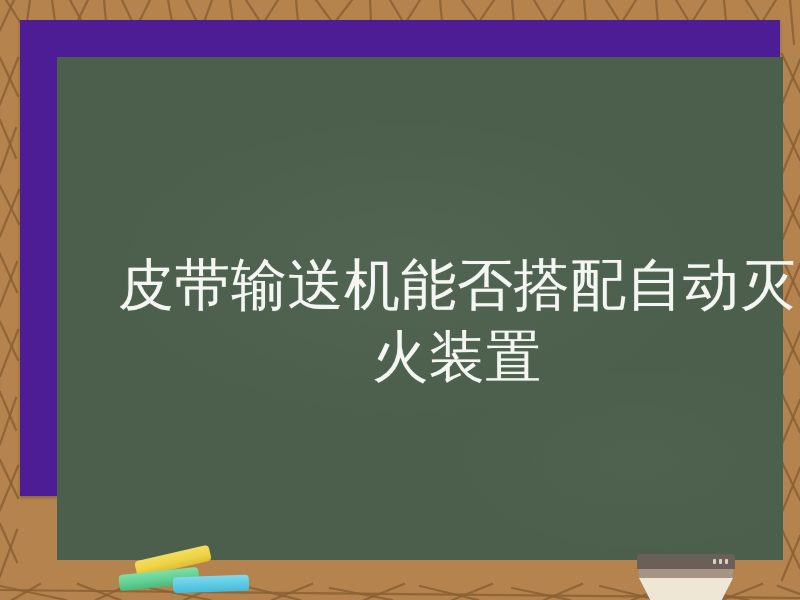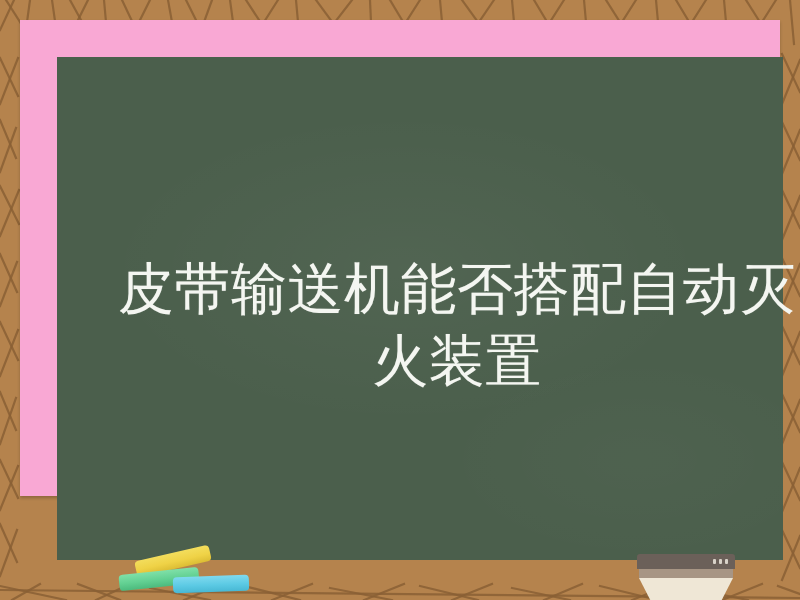--- a/index.html
+++ b/index.html
@@ -34,22 +34,23 @@
     display: block;
   }
 
   
   #board-frame {
     position: absolute;
     left: 20px;
     top: 20px;
     width: 760px;
     height: 476px;
-    background: #f9a8d4;
+    background: #4c1d95;
     box-shadow: 0 2px 3px rgba(0,0,0,0.22);
+    font-family: Liberation Mono, monospace;
   }
   #board-surface {
     position: absolute;
     left: 37px;
     top: 37px;
     width: 726px;
     height: 503px;
     background: #4b5f4c;
   }
   

